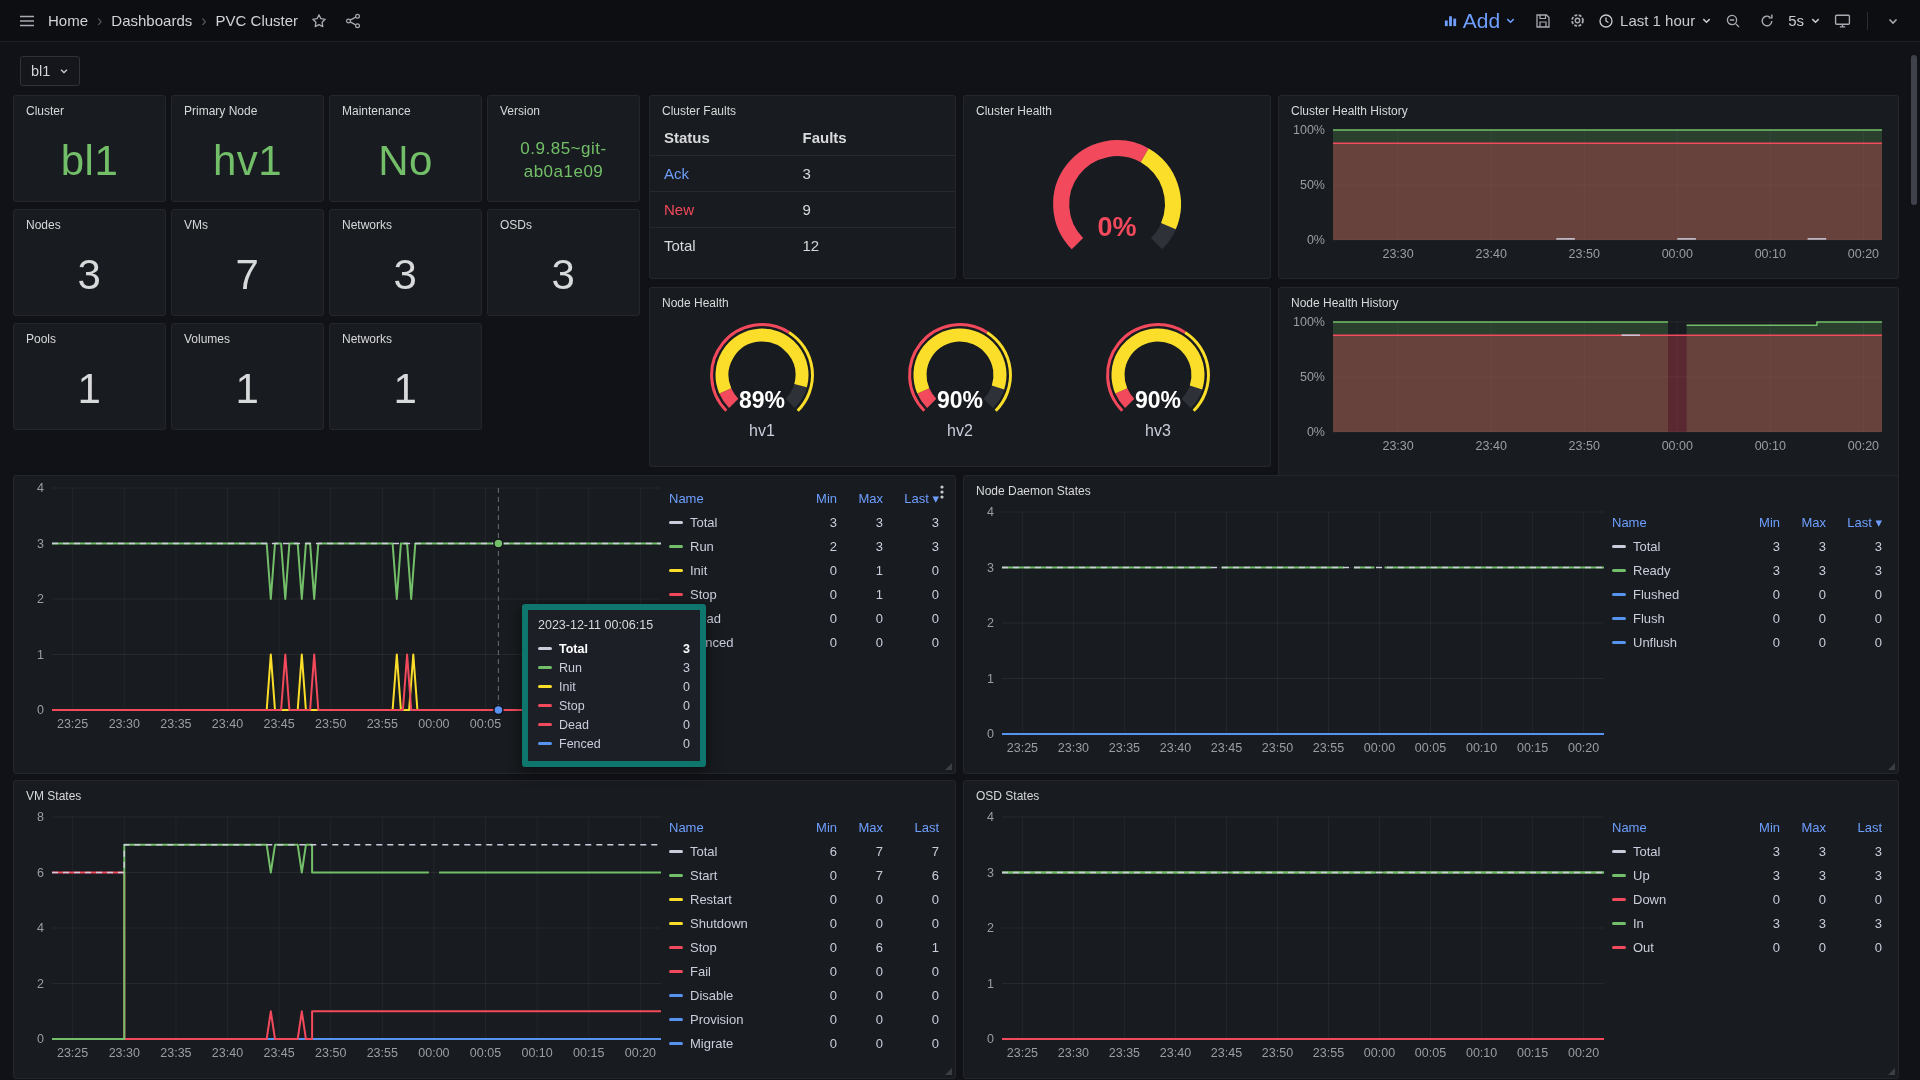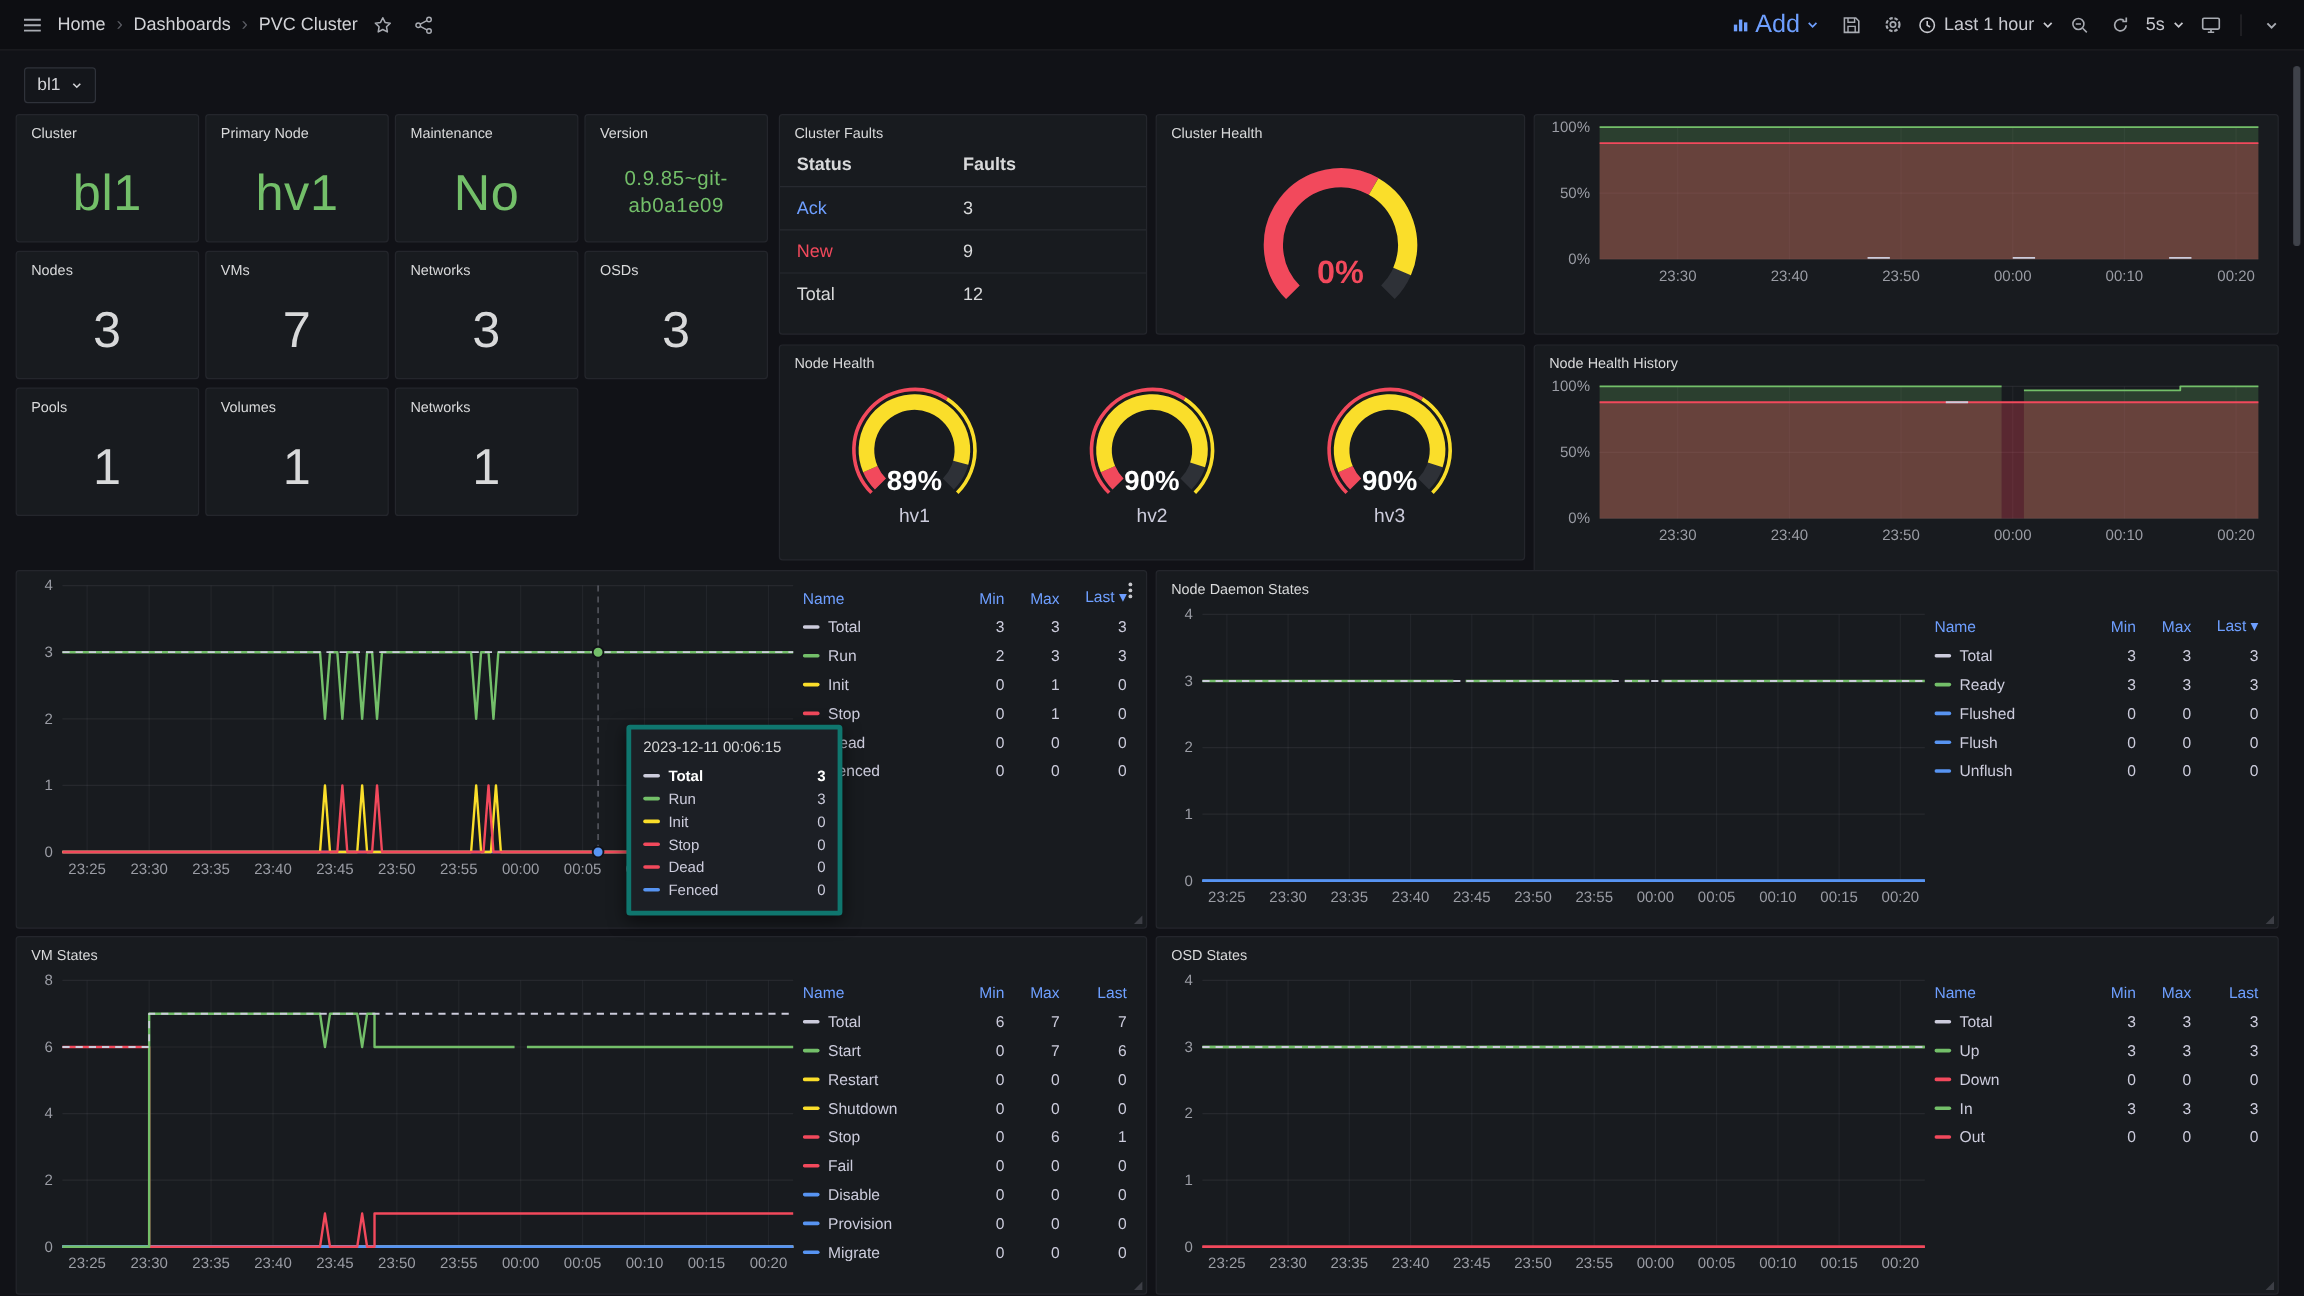--- a/index.html
+++ b/index.html
@@ -35,21 +35,21 @@
   .ts-body{display:flex;padding:2px 4px 4px 6px}
   .ts-chart{flex:1;height:258px;position:relative}
   .hist-chart{height:146px;margin:0 8px}
   .legend{width:282px;padding:8px 8px 0 0;box-sizing:border-box}
   .lg-row{display:grid;grid-template-columns:1fr 46px 46px 56px;height:24px;align-items:center;font-size:13px;color:#ccccdc}
   .lg-head .lg-cell{color:#6e9fff;font-weight:400;cursor:pointer}
   .lg-cell.num{text-align:right;padding-right:4px}
   .lg-cell.name{display:flex;align-items:center;overflow:hidden;white-space:nowrap;cursor:pointer}
   .swatch{display:inline-block;width:14px;height:3px;border-radius:2px;margin-right:7px;flex:0 0 auto}
   
-  .tooltip{position:absolute;left:508px;top:128px;width:152px;background:#1c1f25;border:4px solid #0f766e;border-radius:3px;box-shadow:0 4px 14px rgba(0,0,0,0.55);padding:8px 10px;z-index:6;font-size:12.5px}
+  .tooltip{position:absolute;left:508px;top:128px;width:152px;background:#1c1f25;border:6px solid #0f766e;border-radius:3px;box-shadow:0 4px 14px rgba(0,0,0,0.55);padding:8px 10px;z-index:6;font-size:12.5px}
   .tt-title{color:#d8d9da;margin-bottom:7px;white-space:nowrap}
   .tt-row{display:flex;align-items:center;height:19px}
   .tt-row .tt-name{flex:1}
   .tt-row .tt-val{text-align:right}
   .tt-row.bold{font-weight:700;color:#fff}
   .panel.ts::after{content:"";position:absolute;right:3px;bottom:3px;width:0;height:0;border-left:7px solid transparent;border-bottom:7px solid #3c3e45}
   .scroll-thumb{position:fixed;right:3px;top:55px;width:6px;height:150px;border-radius:3px;background:#3f424a;cursor:pointer}
   svg{display:block}
 </style>
 </head>
@@ -227,20 +227,21 @@
           <path d="M 75.4 115.6 A 56 56 0 1 1 154.6 115.6" stroke="#2e3137" stroke-width="16" fill="none"></path>
           <path d="M 75.4 115.6 A 56 56 0 0 1 142.7 27.4" stroke="#f2495c" stroke-width="16" fill="none"></path>
           <path d="M 142.7 27.4 A 56 56 0 0 1 166.4 98.2" stroke="#fade2a" stroke-width="16" fill="none"></path>
           <text x="115" y="108" text-anchor="middle" font-size="27" font-weight="700" fill="#f2495c">0%</text>
         </svg>
       </div>
   </div>
 </div>
 
 <div class="panel" style="left:1278px;top:95px;width:621px;height:184px">
+  <div class="panel-title">Cluster Health History</div>
   <div class="hist-chart">
       <svg width="603" height="146">
         <line x1="111.1" y1="10" x2="111.1" y2="120" stroke="rgba(204,204,220,0.06)"></line>
         <line x1="204.2" y1="10" x2="204.2" y2="120" stroke="rgba(204,204,220,0.06)"></line>
         <line x1="297.2" y1="10" x2="297.2" y2="120" stroke="rgba(204,204,220,0.06)"></line>
         <line x1="390.3" y1="10" x2="390.3" y2="120" stroke="rgba(204,204,220,0.06)"></line>
         <line x1="483.3" y1="10" x2="483.3" y2="120" stroke="rgba(204,204,220,0.06)"></line>
         <line x1="576.4" y1="10" x2="576.4" y2="120" stroke="rgba(204,204,220,0.06)"></line>
         <line x1="46" y1="120.0" x2="595" y2="120.0" stroke="rgba(204,204,220,0.08)"></line>
         <text x="38" y="124.0" fill="#9b9da5" font-size="12.5" text-anchor="end">0%</text>

